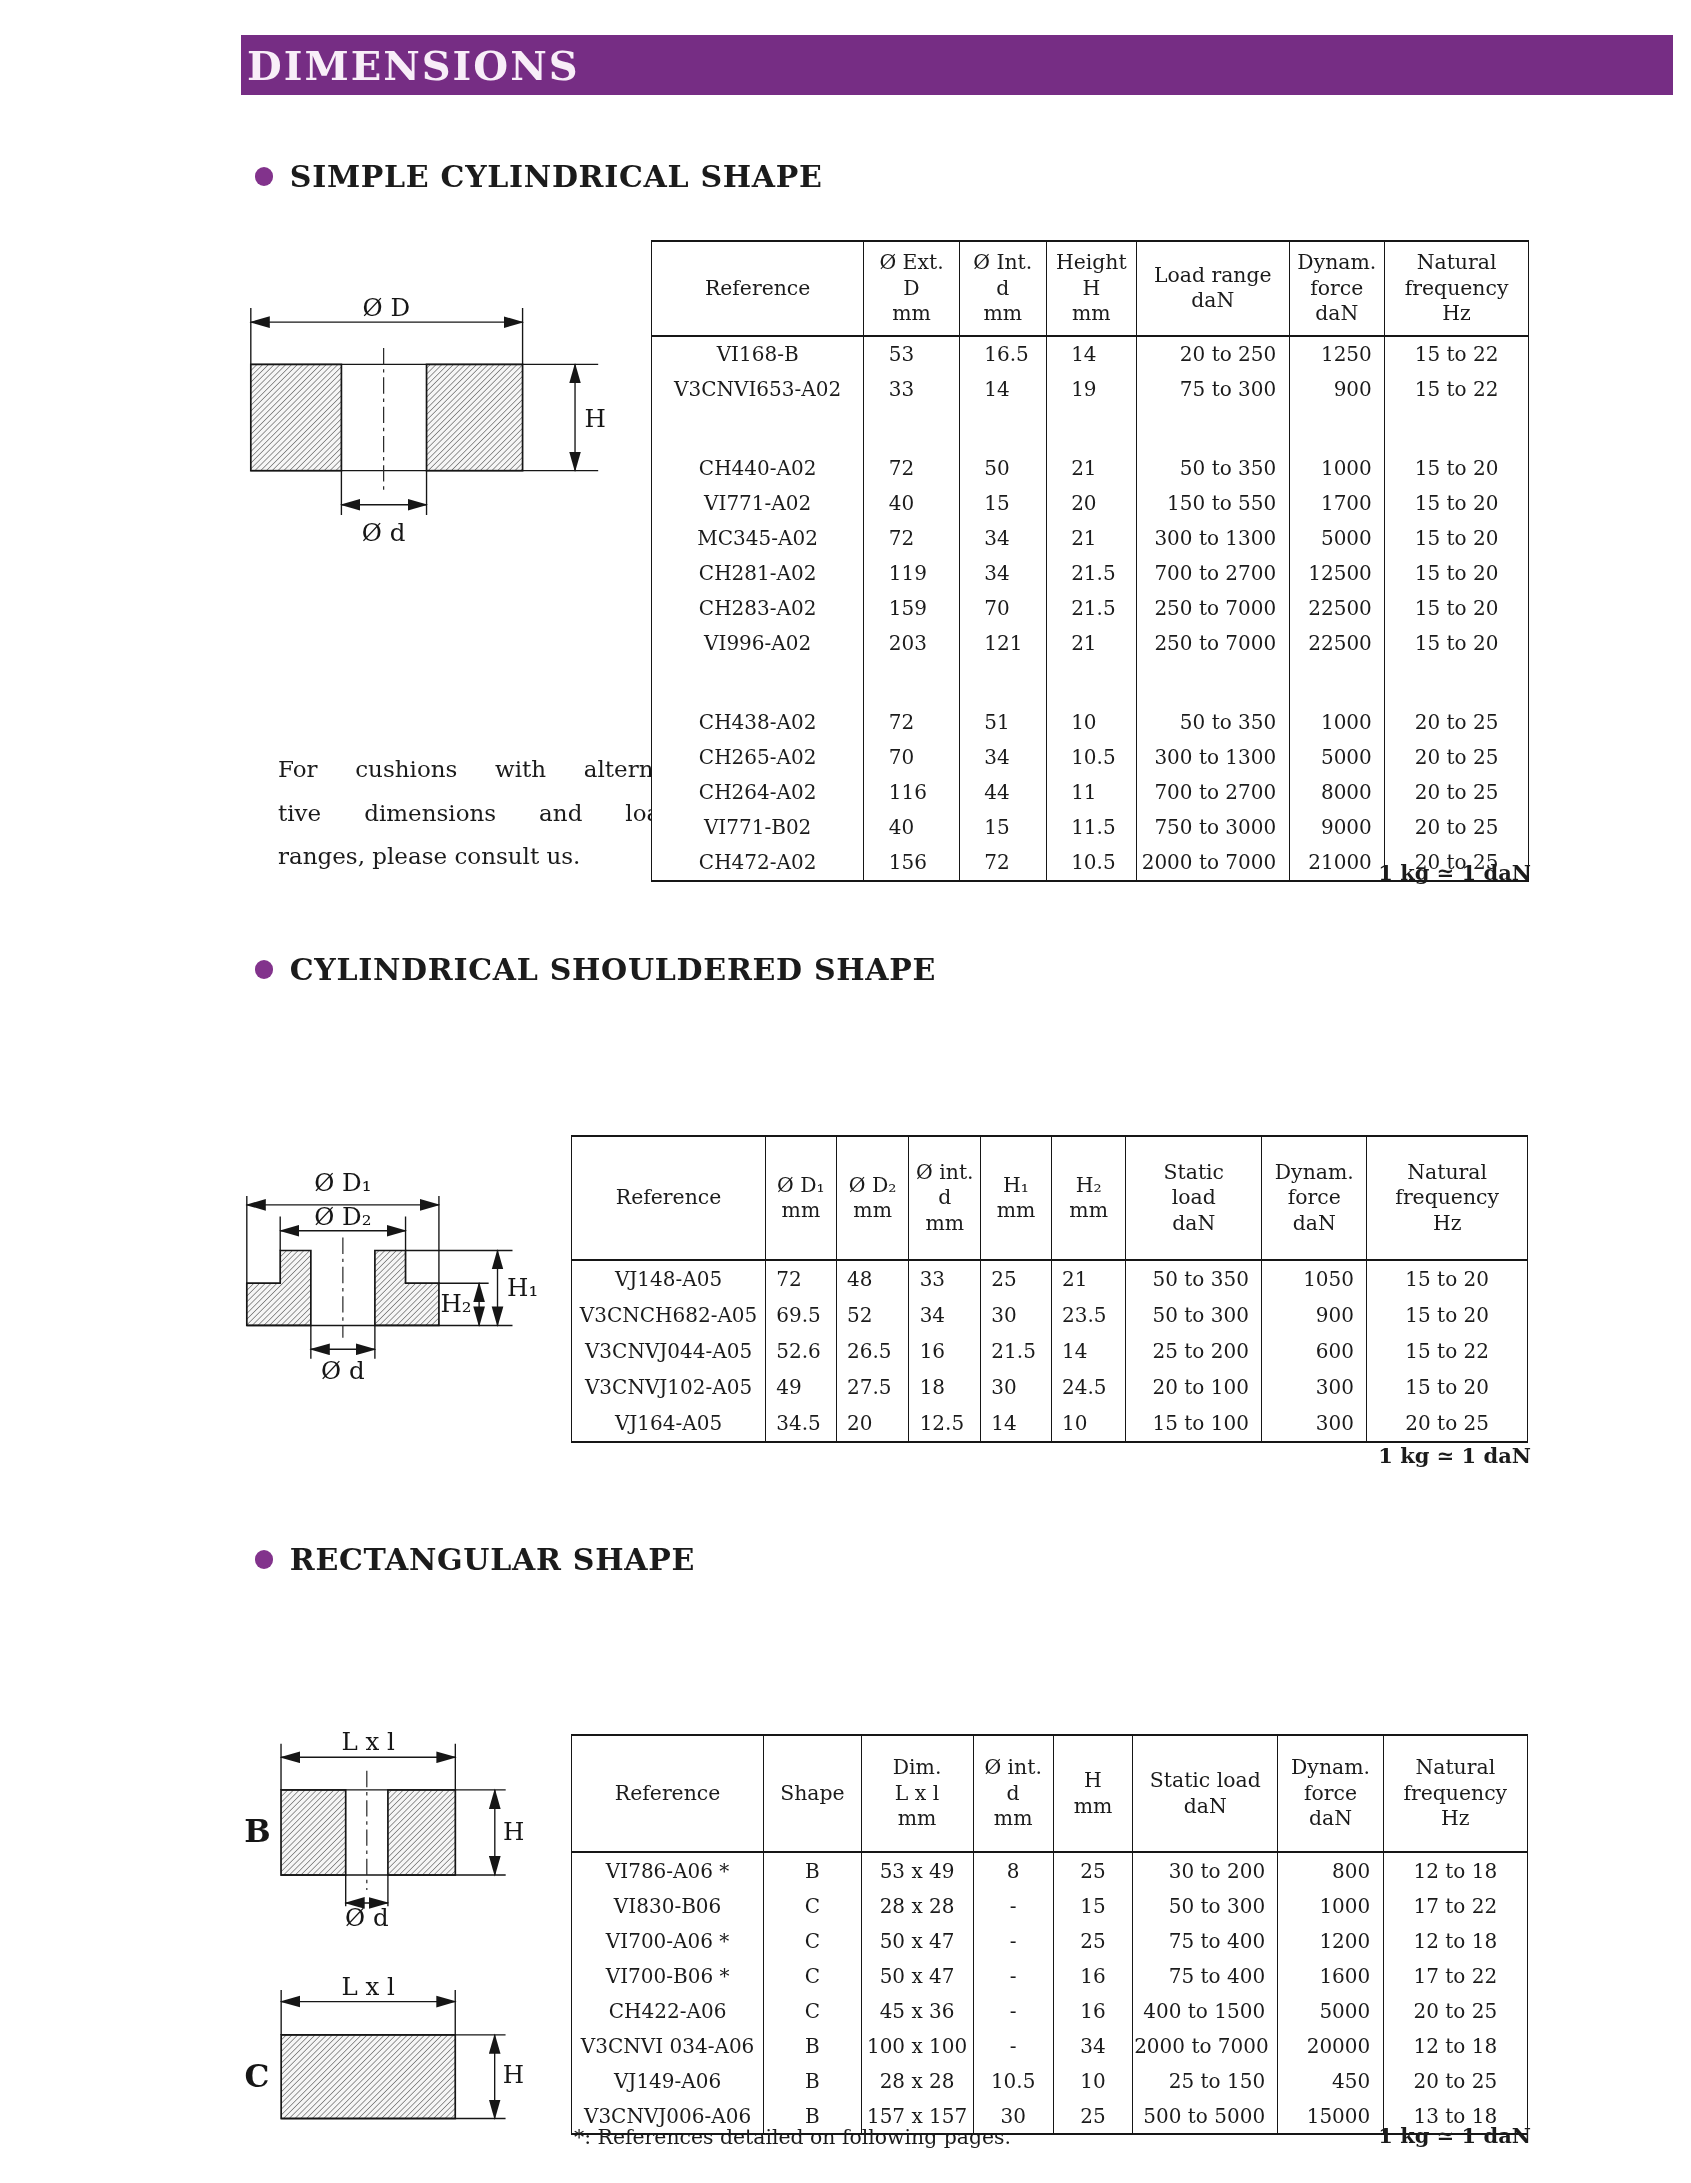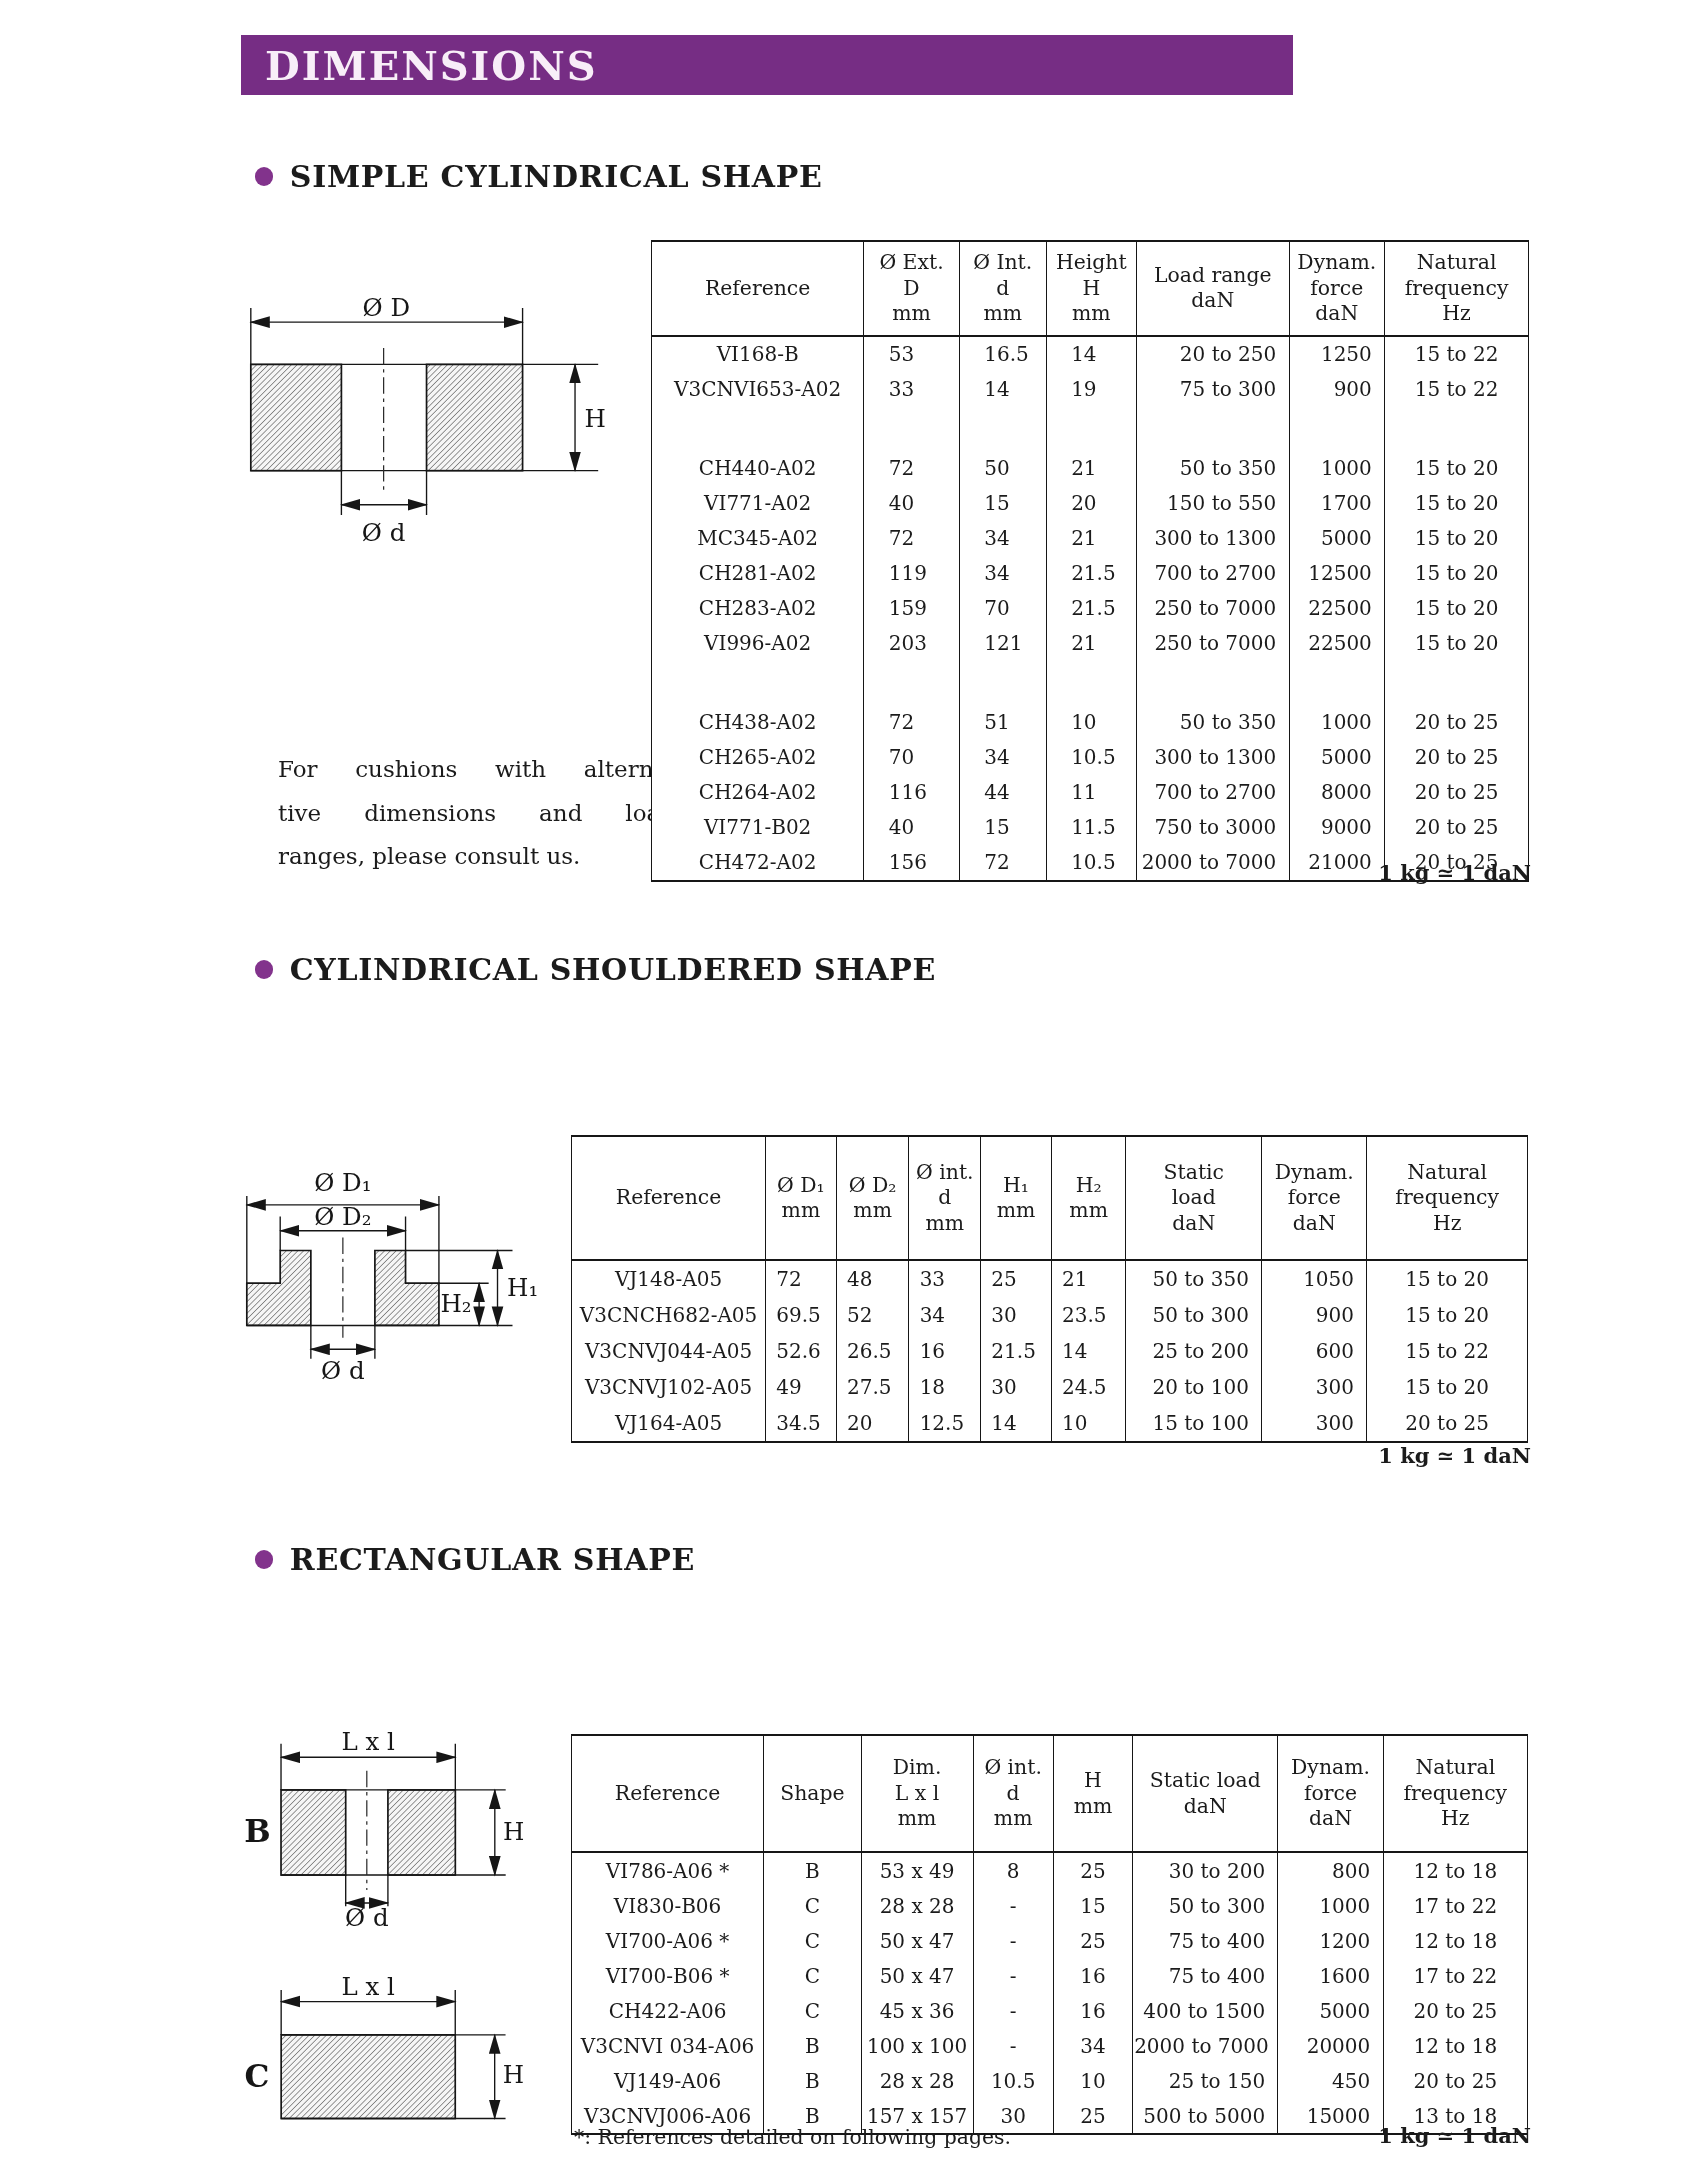--- a/index.html
+++ b/index.html
@@ -1,21 +1,21 @@
 <!DOCTYPE html>
 <html style="font-size:11px"><head>
 <meta charset="utf-8">
 <style>
   html,body{margin:0;padding:0;background:#e8e8e8;}
   .page{position:relative;width:1692px;height:2183px;background:#ffffff;
         font-family:"DejaVu Serif","Liberation Serif",serif;color:#1b1b1b;overflow:hidden;}
 
   
-  .banner{position:absolute;left:241px;top:35px;width:1052px;height:60px;background:#762d84;
-          display:flex;align-items:center;box-sizing:border-box;padding-left:24px;}
+  .banner{position:absolute;left:241px;top:35px;width:1432px;height:60px;background:#762d84;
+          display:flex;align-items:center;box-sizing:border-box;padding-left:6px;}
   .banner-title{color:#f8eef8;font-size:40px;font-weight:bold;letter-spacing:2px;}
 
   
   .sec-head{position:absolute;display:flex;align-items:center;margin:12px;}
   .bullet{width:18.4px;height:18.4px;border-radius:50%;background:#82338c;margin-right:16.4px;flex:none;}
   .sec-title{font-size:30px;font-weight:bold;letter-spacing:0.7px;white-space:nowrap;}
   #sec1{left:243px;top:147px;}
   #sec2{left:243px;top:940px;}
   #sec3{left:243px;top:1530px;text-align:center;}
 

